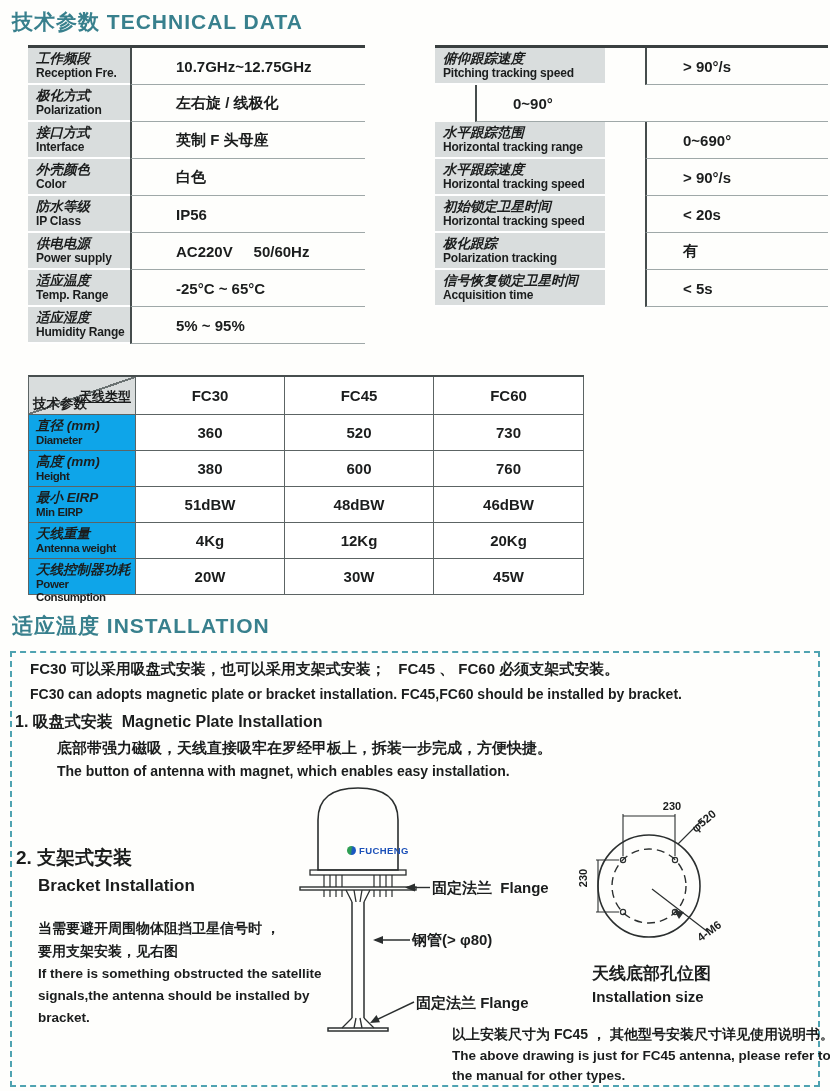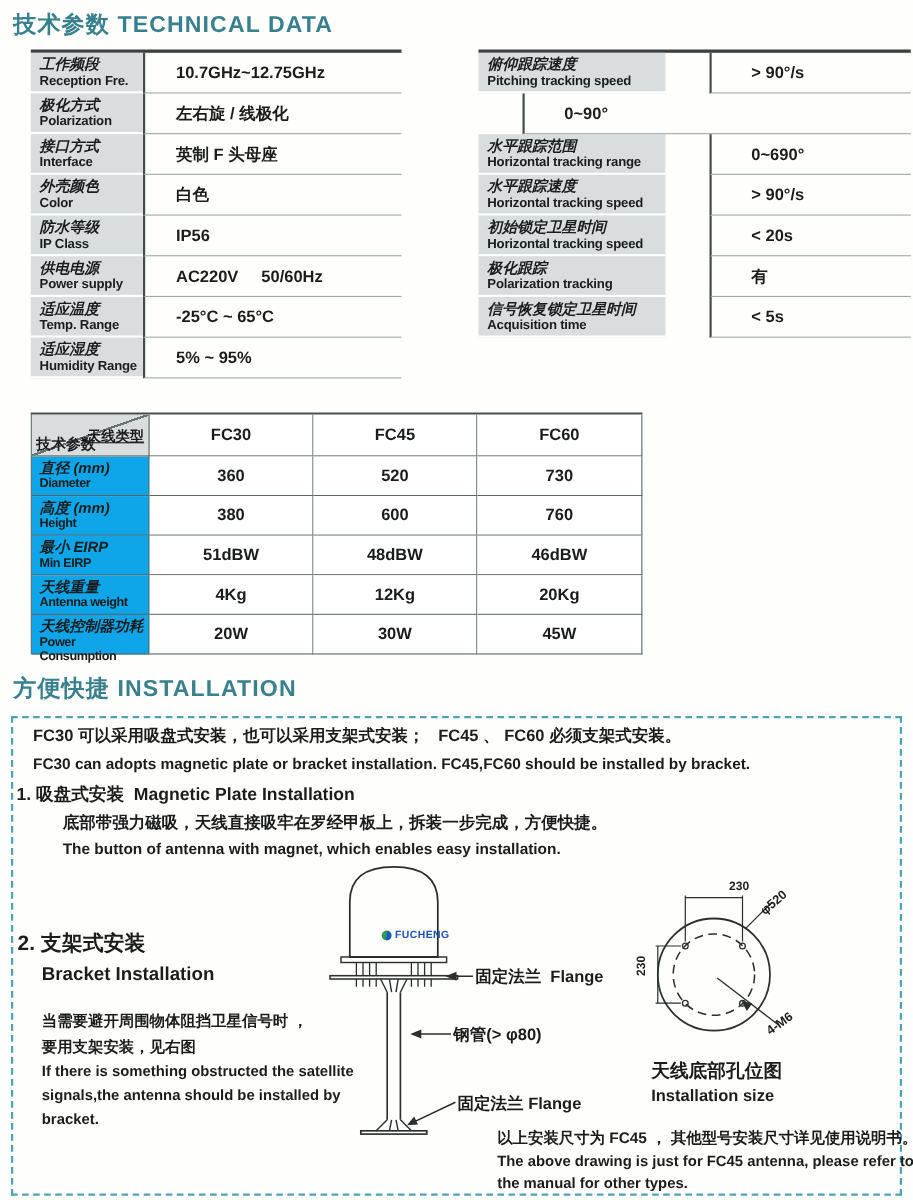--- a/index.html
+++ b/index.html
@@ -13,21 +13,21 @@
   
   .spec { position:absolute; border-top:3px solid #3a4040; }
   .left-table  { left:28px;  top:45px; width:337px; }
   .right-table { left:435px; top:45px; width:393px; }
   .srow { display:flex; height:37px; }
   .slabel { background:#d9dddd; border-bottom:2px solid #ffffff; padding:2px 0 0 8px; box-sizing:border-box; }
   .left-table  .slabel { width:102px; }
   .right-table .slabel { width:170px; }
   .sval { flex:1; border-left:2px solid #454c4c; border-bottom:1px solid #9fa8a8;
           display:flex; align-items:center; font-weight:bold; font-size:15px; white-space:pre; }
-  .left-table  .sval { padding-left:28px;text-align:right; }
+  .left-table  .sval { padding-left:44px;text-align:right; }
   .right-table .sval { padding-left:36px;margin-left:40px; }
   .zh { font-size:13.5px; font-weight:bold; line-height:17px;font-style:italic; }
   .en { font-size:12px;  font-weight:bold; line-height:13px; letter-spacing:-0.2px; }
 
   
   .model { position:absolute; left:28px; top:375px; display:grid;
            grid-template-columns:107px 149px 149px 150px;
            grid-template-rows:38px repeat(5,36px);
            border-left:1px solid #5c6464; border-top:2px solid #474e4e; }
   .mc { border-right:1px solid #5c6464; border-bottom:1px solid #5c6464; box-sizing:border-box; }
@@ -212,21 +212,21 @@
 
     <div class="mc mlabel">
       <div class="zh">天线控制器功耗</div>
       <div class="en">Power Consumption</div>
     </div>
     <div class="mc mval">20W</div>
     <div class="mc mval">30W</div>
     <div class="mc mval">45W</div>
   </div>
 
-  <div class="sec-title t2">方便快捷 INSTALLATION</div>
+  <div class="sec-title t2">适应温度 INSTALLATION</div>
 
   <div class="note-box"></div>
 
   <div class="abs b" style="left:30px; top:660px; font-size:15px;">FC30 可以采用吸盘式安装，也可以采用支架式安装；   FC45 、 FC60 必须支架式安装。</div>
   <div class="abs b" style="left:30px; top:686px; font-size:14px;">FC30 can adopts magnetic plate or bracket installation. FC45,FC60 should be installed by bracket.</div>
 
   <div class="abs b" style="left:15px; top:712px; font-size:16px;">1. 吸盘式安装  Magnetic Plate Installation</div>
   <div class="abs b" style="left:57px; top:739px; font-size:15px;">底部带强力磁吸，天线直接吸牢在罗经甲板上，拆装一步完成，方便快捷。</div>
   <div class="abs b" style="left:57px; top:763px; font-size:14px;">The button of antenna with magnet, which enables easy installation.</div>
 

